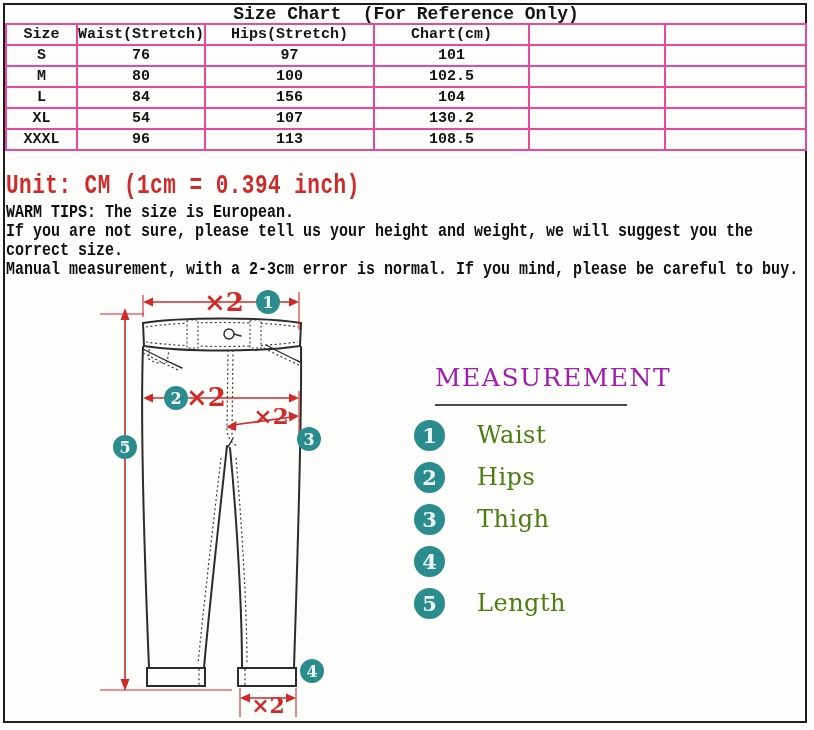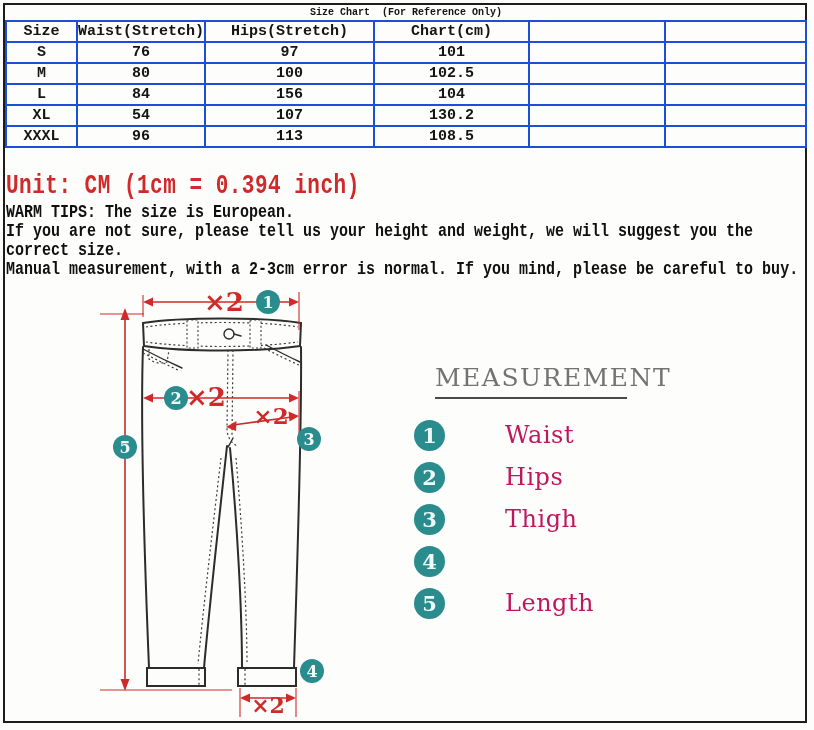--- a/index.html
+++ b/index.html
@@ -7,25 +7,25 @@
     position:relative;width:814px;height:730px;background:#fdfdfc;overflow:hidden;
     font-family:"Liberation Mono",monospace;color:#141414;
   }
   .frame{position:absolute;left:3px;top:3px;width:800px;height:716px;border:2px solid #1c1c1c;}
 
   
   table.size-table{
     position:absolute;left:5px;top:5px;width:800px;border-collapse:collapse;table-layout:fixed;
   }
   table.size-table td,table.size-table th{
-    border:2px solid #1d4ed8;text-align:center;vertical-align:middle;
+    border:2px solid #ec4899;text-align:center;vertical-align:middle;
     font-weight:bold;font-size:15px;line-height:1;padding:0;height:19px;
     font-family:"Liberation Mono",monospace;overflow:hidden;white-space:pre;
   }
-  table.size-table tr.title-row td{border:none;height:15px;font-size:10px;}
+  table.size-table tr.title-row td{border:none;height:15px;font-size:18px;}
 
   
   .unit-heading{
     position:absolute;left:6px;top:171px;color:var(--red,#c63030);
     font-size:21px;font-weight:bold;white-space:pre;letter-spacing:.5px;
     transform:scaleY(1.3);transform-origin:left top;
   }
   .tip{
     position:absolute;left:6px;font-size:15px;font-weight:bold;white-space:pre;
     transform:scaleY(1.22);transform-origin:left top;color:#101010;
@@ -42,31 +42,31 @@
   .red{stroke:var(--red,#d23030);stroke-width:1.6;fill:none;}
   .red.thin{stroke-width:1.1;}
   .red-fill{fill:var(--red,#d23030);stroke:none;}
   .redtext{fill:var(--red,#d23030);font-family:"DejaVu Serif",serif;font-weight:bold;}
   .teal-fill{fill:var(--teal,#2b8c8e);}
   .badge-num{fill:#f2fbfa;font-family:"DejaVu Serif",serif;font-weight:bold;font-size:16px;text-anchor:middle;}
 
   
   .legend-title{
     position:absolute;left:435px;top:363px;width:192px;text-align:center;
-    font-family:"DejaVu Serif",serif;font-size:25px;color:#737373;letter-spacing:1.5px;
-    border-bottom:2px solid #4a4a4a;padding-bottom:5px;
+    font-family:"DejaVu Serif",serif;font-size:25px;color:#a21caf;letter-spacing:1.5px;
+    border-bottom:2px solid #4a4a4a;padding-bottom:12px;
   }
   .legend-items{position:absolute;left:414px;top:420px;}
   .legend-item{display:flex;align-items:center;height:30px;margin-bottom:12px;}
   .lbadge{
     width:31px;height:31px;border-radius:50%;background:var(--teal,#2b8c8e);
     color:#eefaf9;font-family:"DejaVu Serif",serif;font-weight:bold;font-size:21px;
     display:flex;align-items:center;justify-content:center;flex:0 0 31px;
   }
-  .llabel{margin-left:60px;font-family:"DejaVu Serif",serif;font-size:24px;color:#be185d;letter-spacing:.5px;}
+  .llabel{margin-left:32px;font-family:"DejaVu Serif",serif;font-size:24px;color:#4d7c0f;letter-spacing:.5px;}
 </style>
 </head>
 <body>
 
 <div class="stage">
   <div class="frame"></div>
 
   <table class="size-table">
     <colgroup>
       <col style="width:71px">

